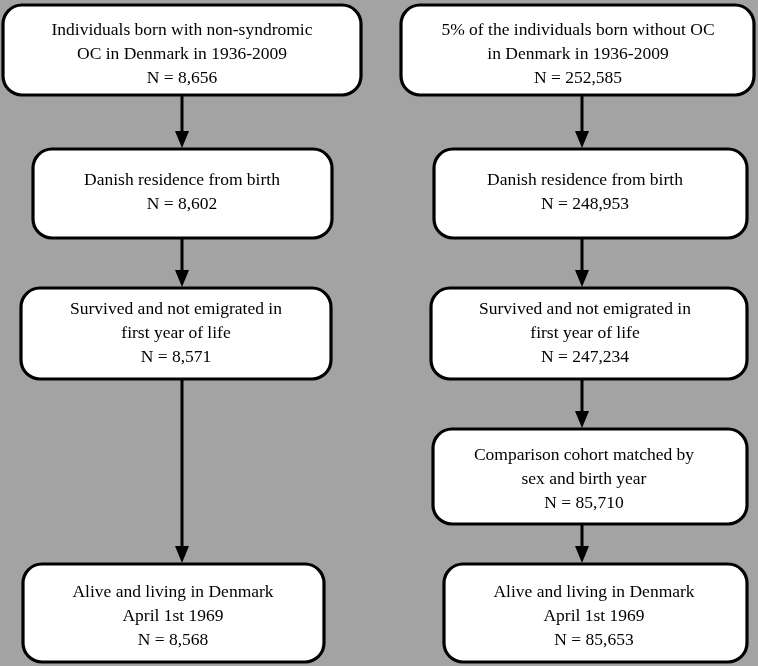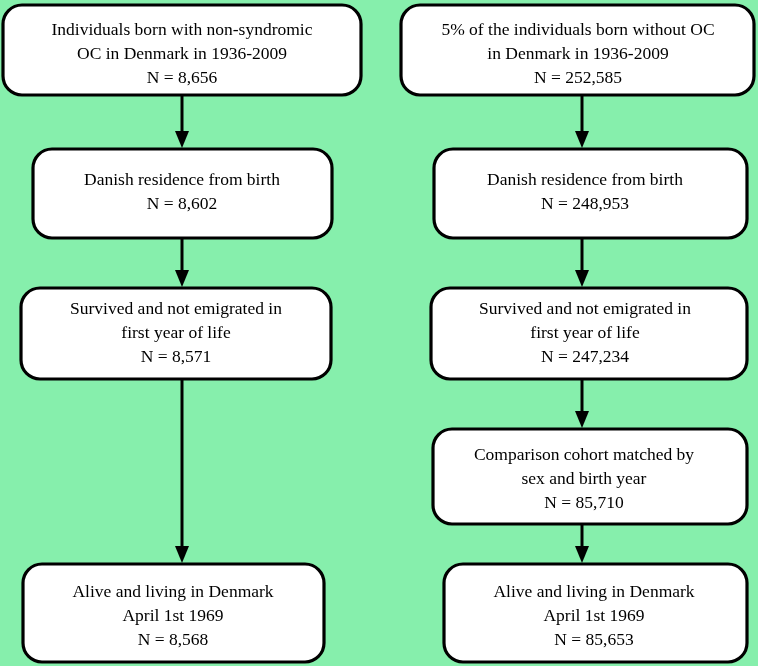--- a/index.html
+++ b/index.html
@@ -4,21 +4,21 @@
 <style>
   html, body {
     margin: 0;
     padding: 0;
     background: #ffffff;
   }
   #flow-root {
     position: relative;
     width: 758px;
     height: 666px;
-    background: #86efac;
+    background: #a3a3a3;
     font-family: "Liberation Serif", "DejaVu Serif", serif;
     overflow: hidden;
   }
   #flow-svg {
     position: absolute;
     left: 0;
     top: 0;
     width: 758px;
     height: 666px;
   }

